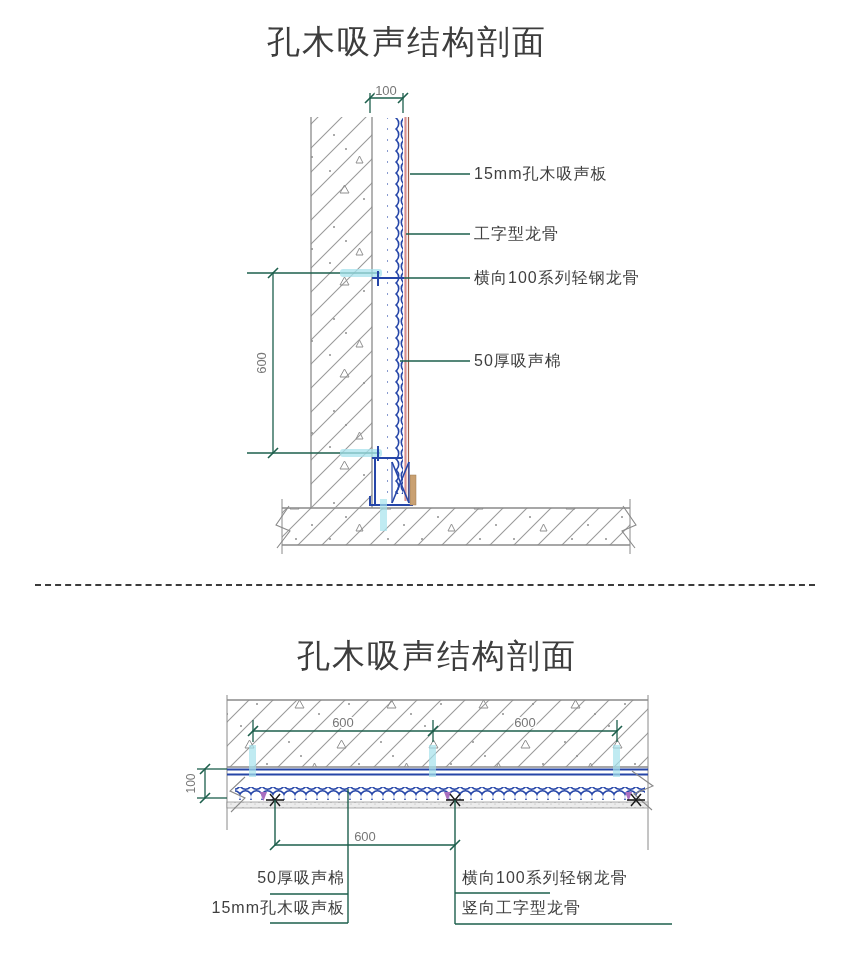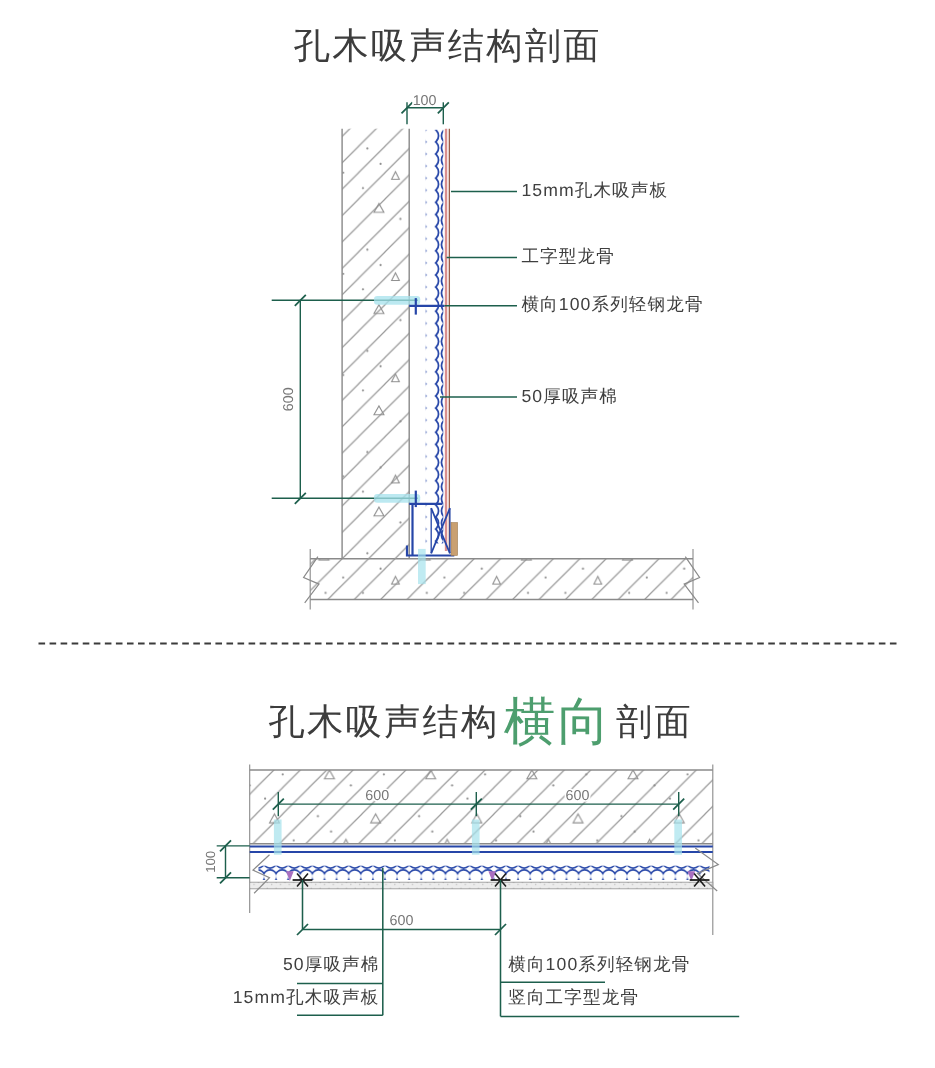--- a/index.html
+++ b/index.html
@@ -157,21 +157,20 @@
 
   <div class="callout" style="left:474px;top:162px;">15mm孔木吸声板</div>
   <div class="callout" style="left:474px;top:222px;text-align:right;">工字型龙骨</div>
   <div class="callout" style="left:474px;top:266px;">横向100系列轻钢龙骨</div>
   <div class="callout" style="left:474px;top:349px;">50厚吸声棉</div>
 
   <div id="separator"></div>
 
   <div class="title" style="top:630px;transform:translateX(12px);">
     <span class="t-norm">孔木吸声结构</span>
-    <span class="t-green">横向</span>
     <span class="t-norm">剖面</span>
   </div>
 
   <svg id="drawing2" style="left:185px;top:692px;" width="520" height="245" viewBox="0 0 520 245">
 
     <g>
       <rect x="42" y="8" width="421" height="67" fill="url(#hatchP)"></rect>
       <rect x="42" y="8" width="421" height="67" fill="url(#decorP)"></rect>
       <line x1="42" y1="8" x2="463" y2="8" stroke="#8a8a8a" stroke-width="1.3"></line>
       <line x1="42" y1="75" x2="463" y2="75" stroke="#8a8a8a" stroke-width="1.3"></line>

